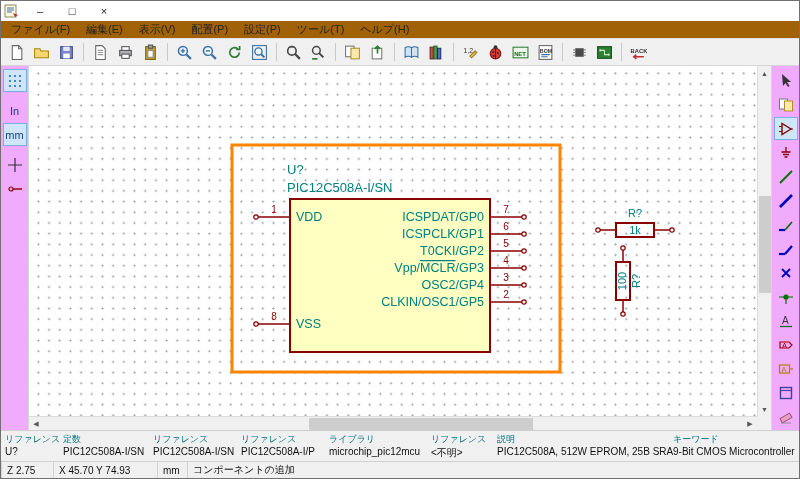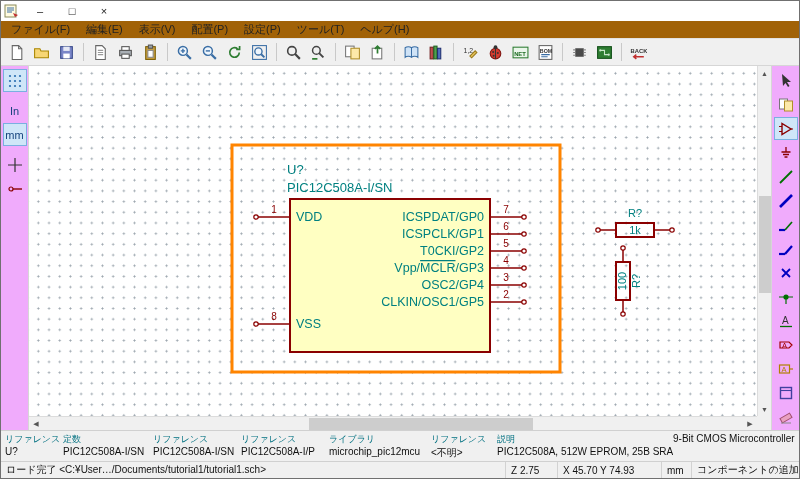--- a/index.html
+++ b/index.html
@@ -519,25 +519,25 @@
     </div>
     <div class="icol" style="width:66px">
       <span class="ih">リファレンス</span>
       <span class="iv">&lt;不明&gt;</span>
     </div>
     <div class="icol" style="width:176px">
       <span class="ih">説明</span>
       <span class="iv">PIC12C508A, 512W EPROM, 25B SRAM, SO8</span>
     </div>
     <div class="icol" style="flex:1">
+      <span class="ih">キーワード</span>
       <span class="iv">9-Bit CMOS Microcontroller</span>
     </div>
   </div>
 
   <div class="statusbar">
-    <div class="sfield first">ロード完了 &lt;C:¥User…/Documents/tutorial1/tutorial1.sch&gt;</div>
     <div class="sfield" style="width:52px">Z 2.75</div>
     <div class="sfield" style="width:104px">X 45.70 Y 74.93</div>
     <div class="sfield" style="width:30px">mm</div>
     <div class="sfield" style="width:108px">コンポーネントの追加</div>
   </div>
 
 </div>
 
 </body></html>

